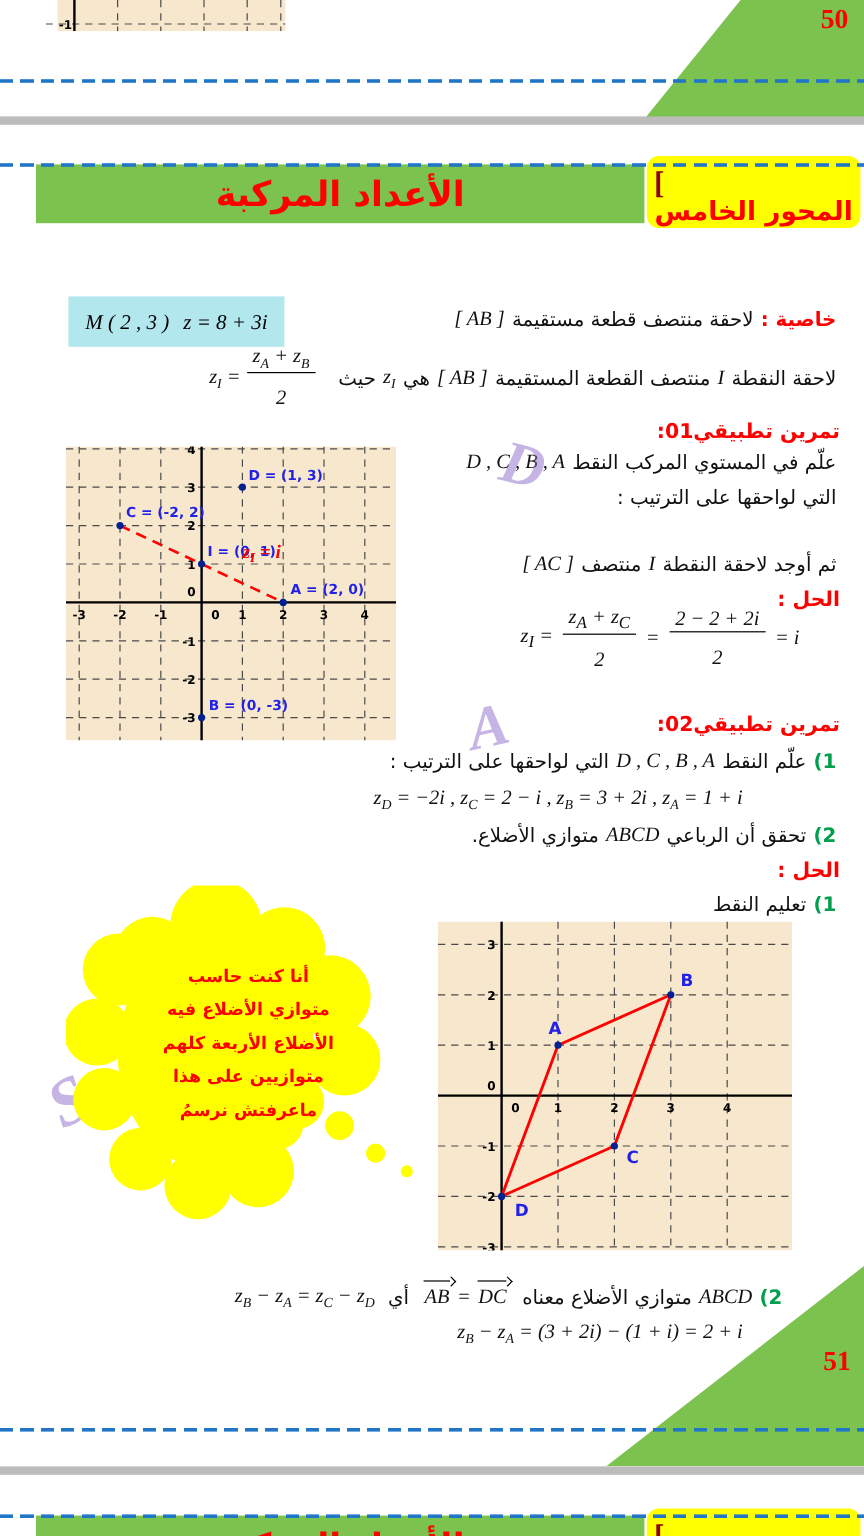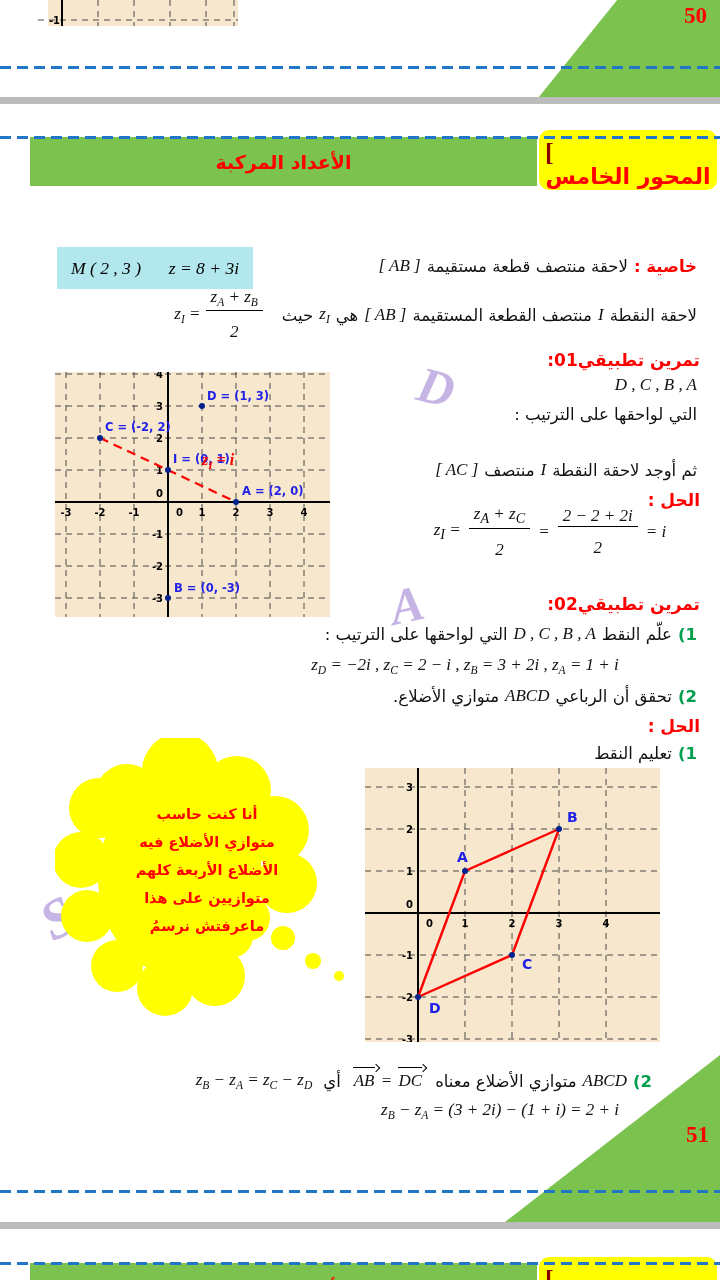--- a/index.html
+++ b/index.html
@@ -7,21 +7,21 @@
         font-family:"DejaVu Sans",sans-serif;}
   
   .dash-line{position:absolute;left:0;width:720px;height:3px;z-index:6;
              background:repeating-linear-gradient(90deg,#2176c7 0 11px,transparent 11px 17px);}
   .gray-bar{position:absolute;left:0;width:720px;height:7px;background:#bcbcbc;z-index:4;}
   .ribbon{position:absolute;background:#7cc24e;z-index:2;}
   .page-num{position:absolute;z-index:7;color:#ff0000;font:bold 23px "Liberation Serif",serif;}
   
   .green-bar{position:absolute;left:30px;width:507px;height:49px;background:#7cc24e;z-index:5;
              display:flex;align-items:center;justify-content:center;}
-  .green-bar .title{color:#ff0000;font-weight:bold;font-size:19px;}
+  .green-bar .title{color:#ff0000;font-weight:bold;font-size:29px;}
   .chapter-box{position:absolute;left:539px;width:178px;height:60px;background:#ffff00;z-index:5;
                border-radius:10px;display:flex;align-items:center;justify-content:center;}
   .chapter-box .chapter{color:#ff0000;font-weight:bold;font-size:22px;margin-top:32px;}
   .chapter-box .bracket{position:absolute;left:6px;top:8px;color:#8b0000;font:bold 26px "Liberation Serif",serif;}
   
   .line{position:absolute;right:20px;direction:rtl;display:flex;align-items:center;
         font-size:16.5px;color:#111;white-space:nowrap;}
   .line > span{margin:0 3px;}
   .red-label{color:#ff0000;font-weight:bold;}
   .red-head{position:absolute;right:20px;direction:rtl;color:#ff0000;font-weight:bold;font-size:17px;white-space:nowrap;}
@@ -35,21 +35,21 @@
                font:italic 17px "Liberation Serif",serif;color:#111;}
   .formula-row > span{margin:0 4px;}
   .frac{display:inline-flex;flex-direction:column;text-align:center;vertical-align:middle;gap:11px;}
   .fnum{display:block;border-bottom:1.5px solid #000;padding:0 5px;line-height:1.2;}
   .fden{display:block;line-height:1.2;}
   .vec{position:relative;display:inline-block;padding:0 2px;}
   .vec::before{content:"";position:absolute;top:-4px;left:1px;right:2px;border-top:1.4px solid #000;}
   .vec::after{content:"";position:absolute;top:-6.5px;right:-2px;width:5px;height:5px;
               border-top:1.4px solid #000;border-right:1.4px solid #000;transform:rotate(45deg);}
   
-  .cyan-box{position:absolute;left:57px;top:247px;width:196px;height:42px;background:#b2e7ee;z-index:3;
+  .cyan-box{position:absolute;left:57px;top:247px;width:180px;height:42px;background:#b2e7ee;z-index:3;
             display:flex;align-items:center;justify-content:space-between;padding:0 14px;box-sizing:border-box;}
   .cyan-box .math{font-size:17.5px;color:#000;}
   
   svg{position:absolute;}
   .g-bg{fill:#f7e7cd;}
   .g-grid{stroke:#4a4a4a;stroke-width:1;stroke-dasharray:6 5;}
   .g-axis{stroke:#000;stroke-width:2;}
   .g-tick{font-family:"DejaVu Sans",sans-serif;font-weight:bold;font-size:10px;fill:#000;}
   .g-pt{fill:#00218f;}
   .g-ptlabel{font-family:"DejaVu Sans",sans-serif;font-weight:bold;fill:#2121e8;}
@@ -116,20 +116,21 @@
       <span style="margin-right:5px;">z<sub>I</sub> =</span>
       <span class="frac">
         <span class="fnum">z<sub>A</sub> + z<sub>B</sub></span>
         <span class="fden">2</span>
       </span>
     </span>
   </div>
 
   <div class="red-head" style="top:350px;">تمرين تطبيقي01:</div>
   <div class="line" style="top:375px;">
+    <span>علّم في المستوي المركب النقط</span>
     <span class="math">D , C , B , A</span>
   </div>
   <div class="line" style="top:405px;">
     <span>التي لواحقها على الترتيب :</span>
   </div>
   <div class="line" style="top:460px;">
     <span>ثم أوجد لاحقة النقطة</span>
     <span class="math">I</span>
     <span>منتصف</span>
     <span class="math">[ AC ]</span>

